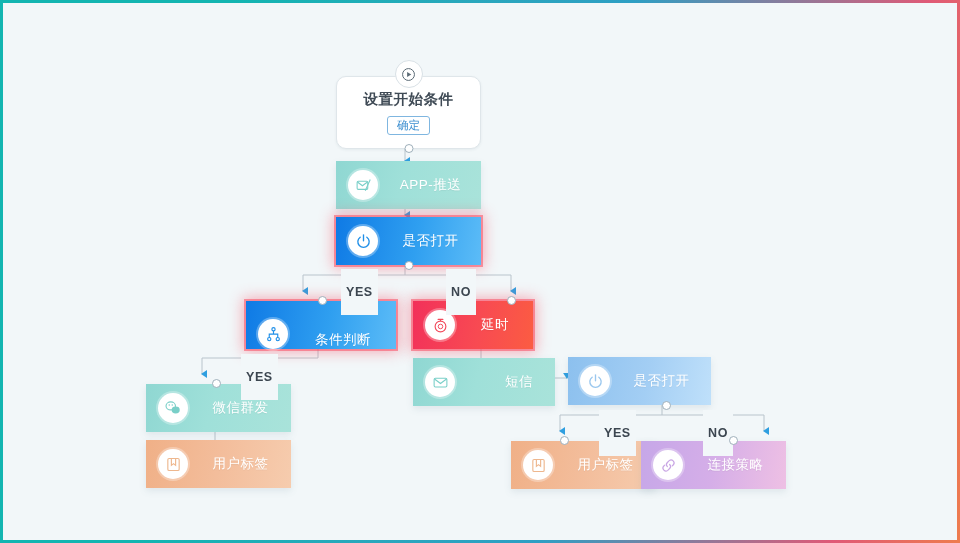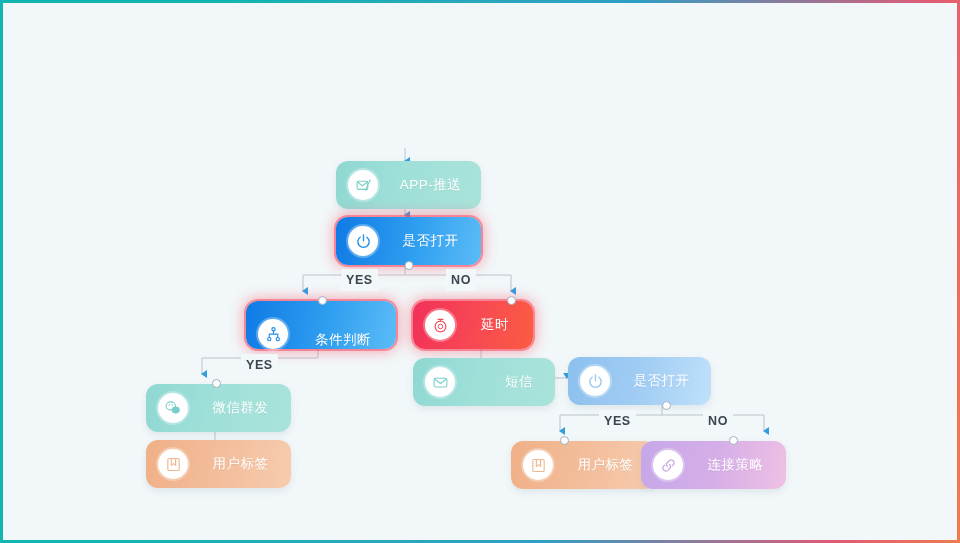--- a/index.html
+++ b/index.html
@@ -90,21 +90,21 @@
     align-items: center;
     justify-content: center;
   }
 
   
   .act {
     width: 145px;
     height: 48px;
     padding-left: 12px;
     gap: 10px;
-    border-radius: 12px;
+    border-radius: 0;
   }
   .act .ic {
     width: 30px; height: 30px;
     border-radius: 50%;
     background: #fff;
     display: flex;
     align-items: center;
     justify-content: center;
     flex: 0 0 auto;
     box-shadow: 0 0 0 2px rgba(255,255,255,.30);
@@ -142,21 +142,21 @@
   }
 
   
   .branch-lbl {
     position: absolute;
     font-size: 12.5px;
     font-weight: bold;
     color: #3c4650;
     letter-spacing: .6px;
     background: #f2f7f9;
-    padding: 4px 5px;
+    padding: 16px 5px;
     z-index: 4;
   }
 </style>
 </head>
 <body>
 
 <div id="frame">
   <div id="canvas">
 
     <svg id="wires" viewBox="0 0 954 537" xmlns="http://www.w3.org/2000/svg">
@@ -188,20 +188,31 @@
 
         <path d="M551,375 L564,375" marker-end="url(#arw)"></path>
 
         <path d="M659,400 L659,412"></path>
         <path d="M557,412 L761,412"></path>
         <path d="M557,412 L557,428" marker-end="url(#arw)"></path>
         <path d="M761,412 L761,428" marker-end="url(#arw)"></path>
       </g>
     </svg>
 
+    <div class="node start-node" style="left:333px; top:73px;">
+      <div class="play-badge">
+        <svg width="15" height="15" viewBox="0 0 24 24" aria-hidden="true">
+          <circle cx="12" cy="12" r="9.5" fill="none" stroke="#5a6a75" stroke-width="1.6"></circle>
+          <path d="M9.8 7.9 L16.4 12 L9.8 16.1 Z" fill="#5a6a75"></path>
+        </svg>
+      </div>
+      <div class="start-title">设置开始条件</div>
+      <div class="start-btn">确定</div>
+      <div class="port" style="left:50%; bottom:-5px; transform:translateX(-50%);"></div>
+    </div>
 
     <div class="node act p-teal soft-sh" style="left:333px; top:158px;">
       <div class="ic">
         <svg width="17" height="17" viewBox="0 0 24 24" aria-hidden="true">
           <rect x="3" y="6" width="15" height="11.5" rx="1.6" fill="none" stroke="#79cfc8" stroke-width="1.5"></rect>
           <path d="M3.4 7 L10.5 12.4 L17.6 7" fill="none" stroke="#79cfc8" stroke-width="1.5"></path>
           <path d="M14.5 19.5 L21.5 3.5" fill="none" stroke="#79cfc8" stroke-width="1.5"></path>
         </svg>
       </div>
       <div class="lbl">APP-推送</div>

